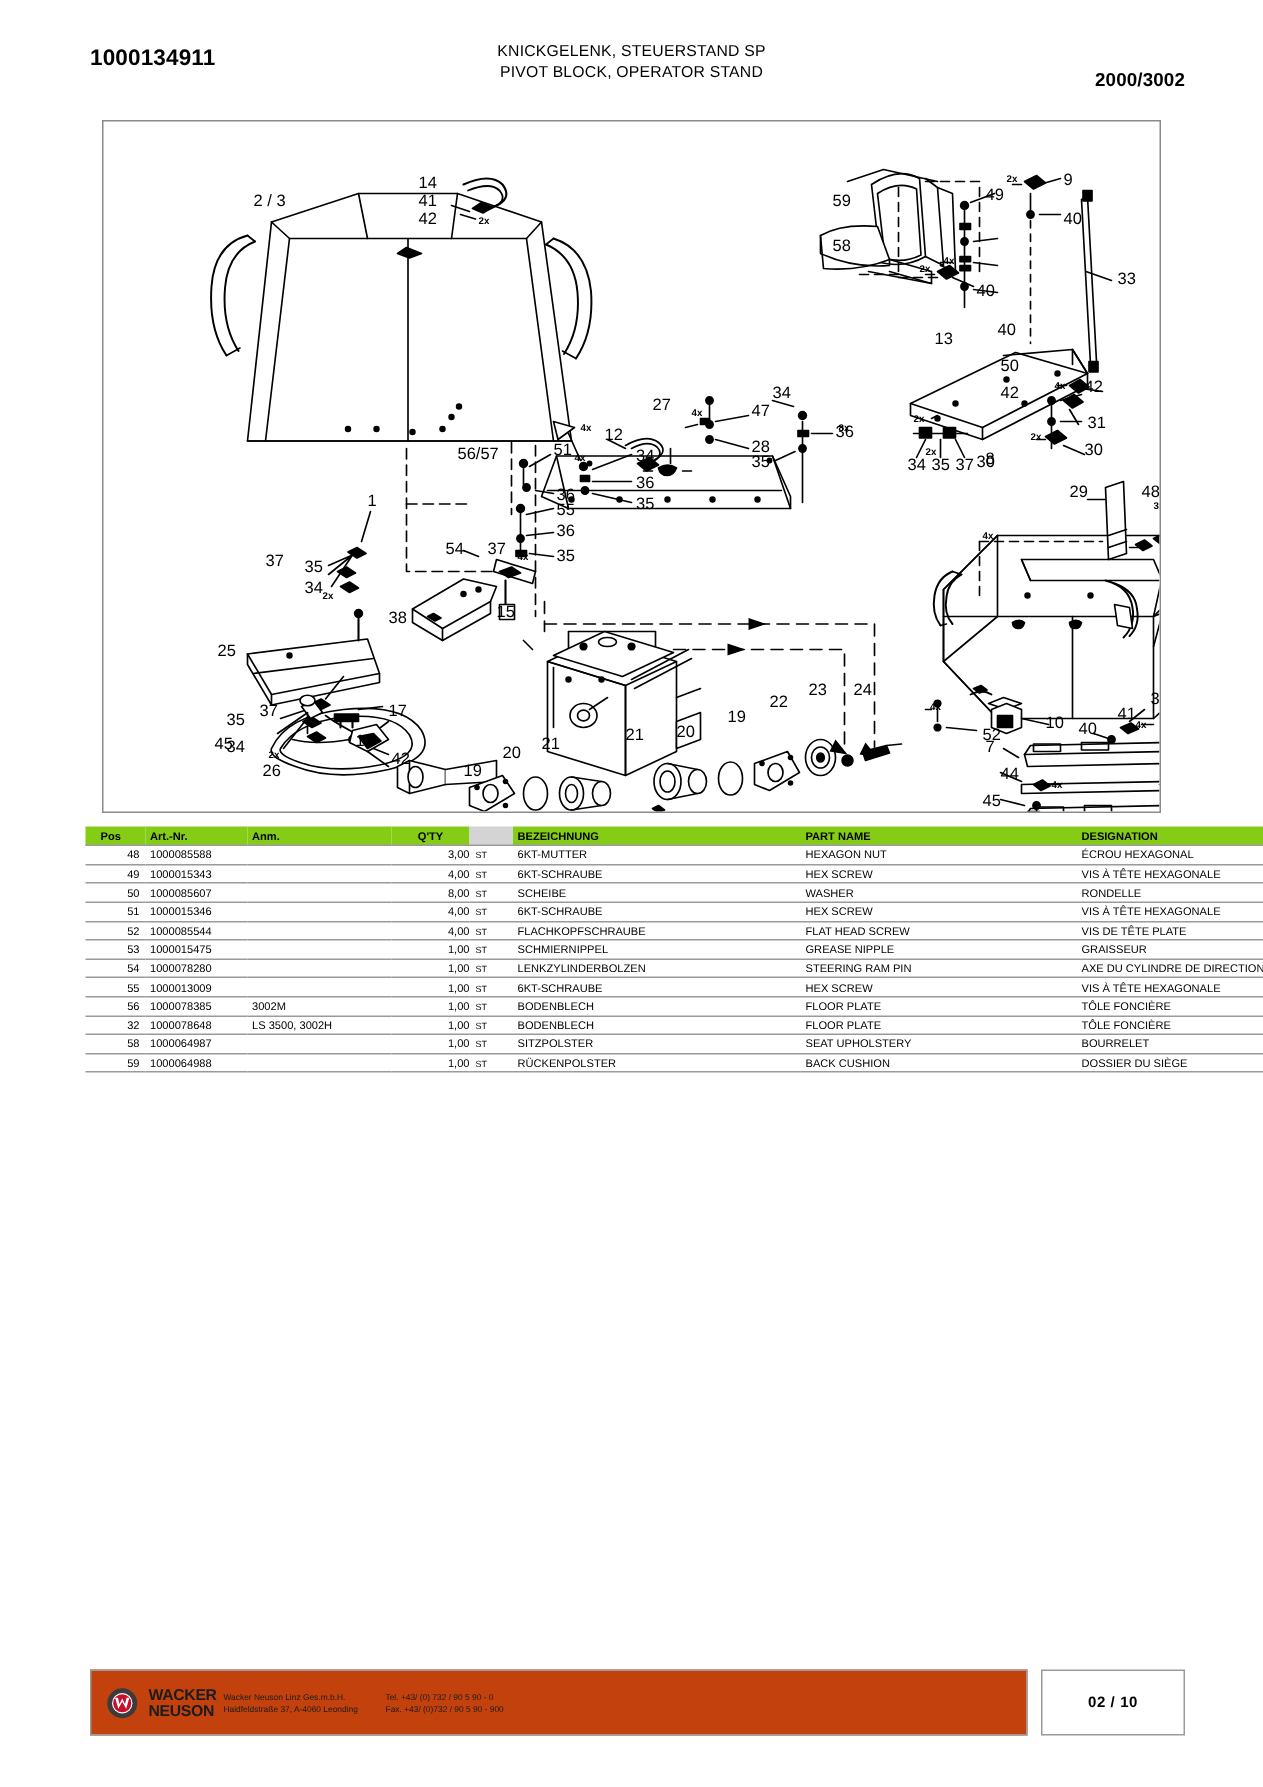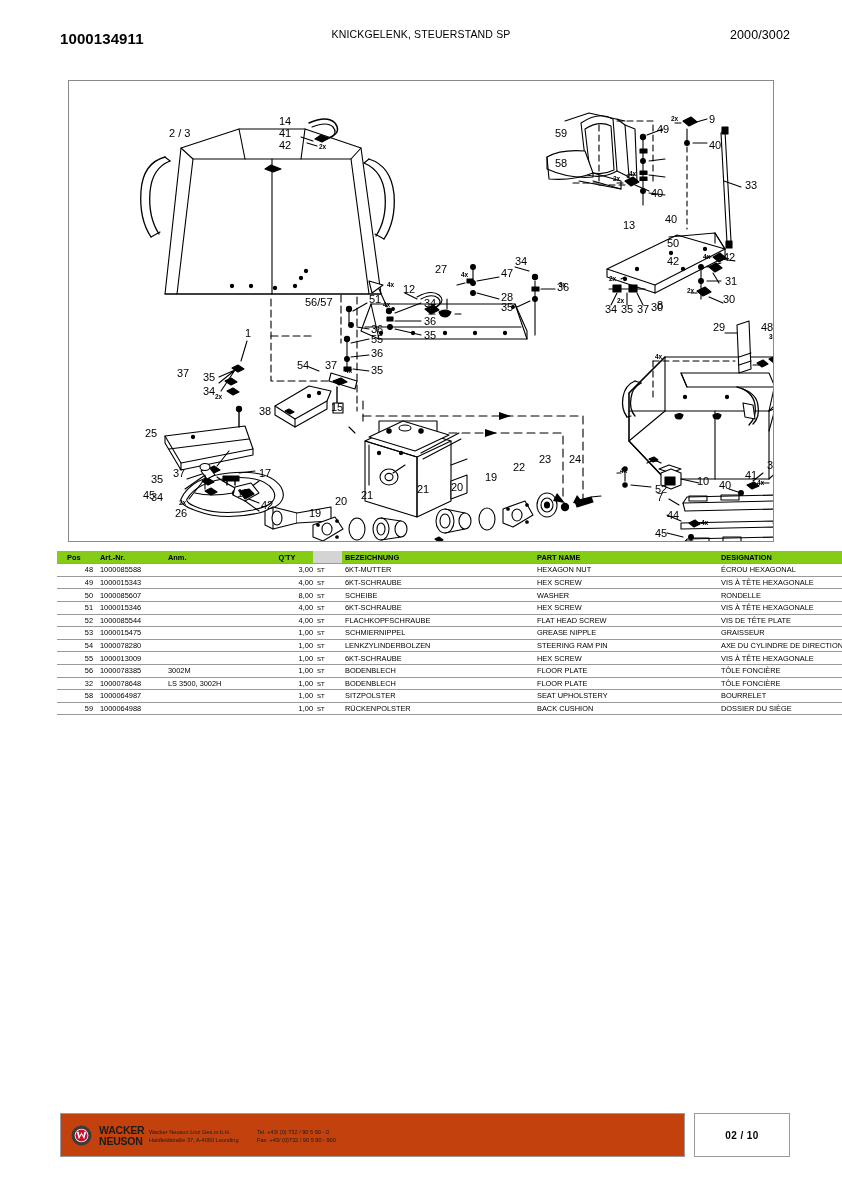--- a/index.html
+++ b/index.html
@@ -28,23 +28,23 @@
     position: absolute;
     left: 60px;
     top: 2px;
     font-size: 15px;
     font-weight: bold;
     letter-spacing: 0.1px;
   }
   .hdr-right {
     position: absolute;
     right: 52px;
-    top: 0;
+    top: 18px;
     font-size: 12.5px;
-    font-weight: normal;
+    font-weight: bold;
     letter-spacing: 0.1px;
   }
   .hdr-center {
     position: absolute;
     left: 0;
     top: 0;
     width: 842px;
     text-align: center;
     font-size: 10.5px;
     line-height: 13.6px;
@@ -168,20 +168,21 @@
   .cal { font-family: "Liberation Sans", sans-serif; font-size: 11px; fill: #000; }
   .calsm { font-family: "Liberation Sans", sans-serif; font-size: 6.5px; font-weight: bold; fill: #000; }
 </style>
 </head>
 <body>
 
 <div class="header">
   <div class="hdr-left">1000134911</div>
   <div class="hdr-center">
     <div>KNICKGELENK, STEUERSTAND SP</div>
+    <div>PIVOT BLOCK, OPERATOR STAND</div>
   </div>
   <div class="hdr-right">2000/3002</div>
 </div>
 
 <div class="diagram-box">
 <svg width="704" height="460" viewBox="0 0 704 460" xmlns="http://www.w3.org/2000/svg">
   <g fill="none" stroke="#000" stroke-width="1.1" stroke-linejoin="round" stroke-linecap="round">
 
     <g>
       <path d="M112 67 L170 48 L236 48 L292 67 L312 213 L96 213 Z"></path>

